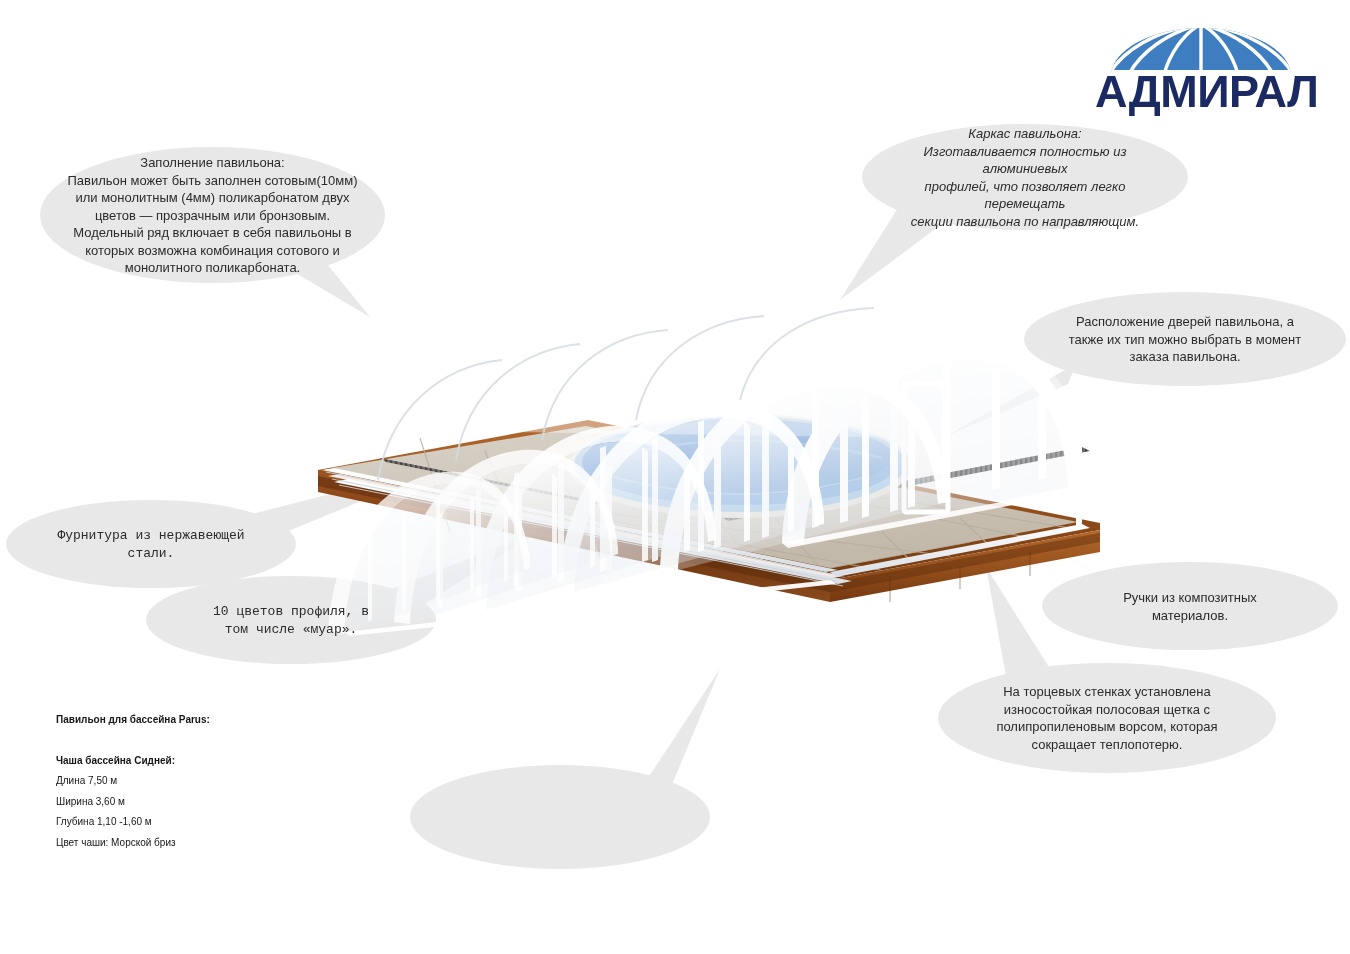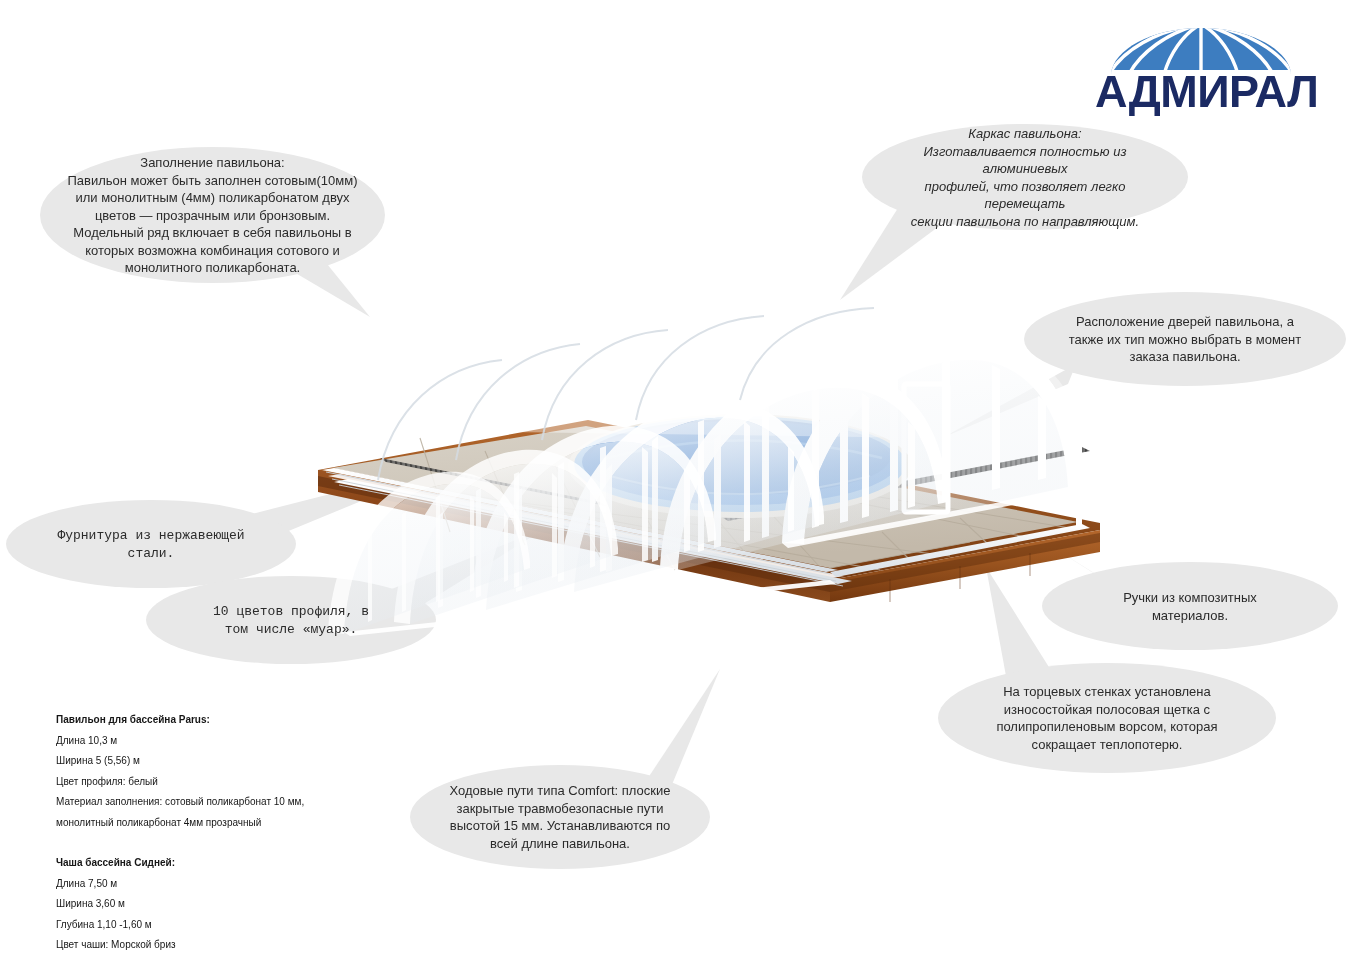--- a/index.html
+++ b/index.html
@@ -395,33 +395,24 @@
     <div class="bubble"></div>
     <div class="ctext">Ручки из композитных
 материалов.</div>
   </div>
 
   <div class="callout" style="left:410px; top:765px; width:300px; height:104px;">
     <svg style="position:absolute;left:0;top:0;overflow:visible" width="300" height="104" viewBox="0 0 300 104">
       <polygon points="232,22 310,-96 256,34" fill="#e8e8e8"></polygon>
     </svg>
     <div class="bubble"></div>
-    <div class="ctext">Ходовые пути типа Comfort: плоские
-закрытые травмобезопасные пути
-высотой 15 мм. Устанавливаются по
-всей длине павильона.</div>
   </div>
 
   <div id="specs">
     <div class="spec-title">Павильон для бассейна Parus:</div>
-    <div class="spec-line">Длина 10,3 м
-Ширина 5 (5,56) м
-Цвет профиля: белый
-Материал заполнения: сотовый поликарбонат 10 мм,
-монолитный поликарбонат 4мм прозрачный</div>
     <div class="spec-gap"></div>
     <div class="spec-title">Чаша бассейна Сидней:</div>
     <div class="spec-line">Длина 7,50 м
 Ширина 3,60 м
 Глубина 1,10 -1,60 м
 Цвет чаши: Морской бриз</div>
   </div>
 
 </div>
 

